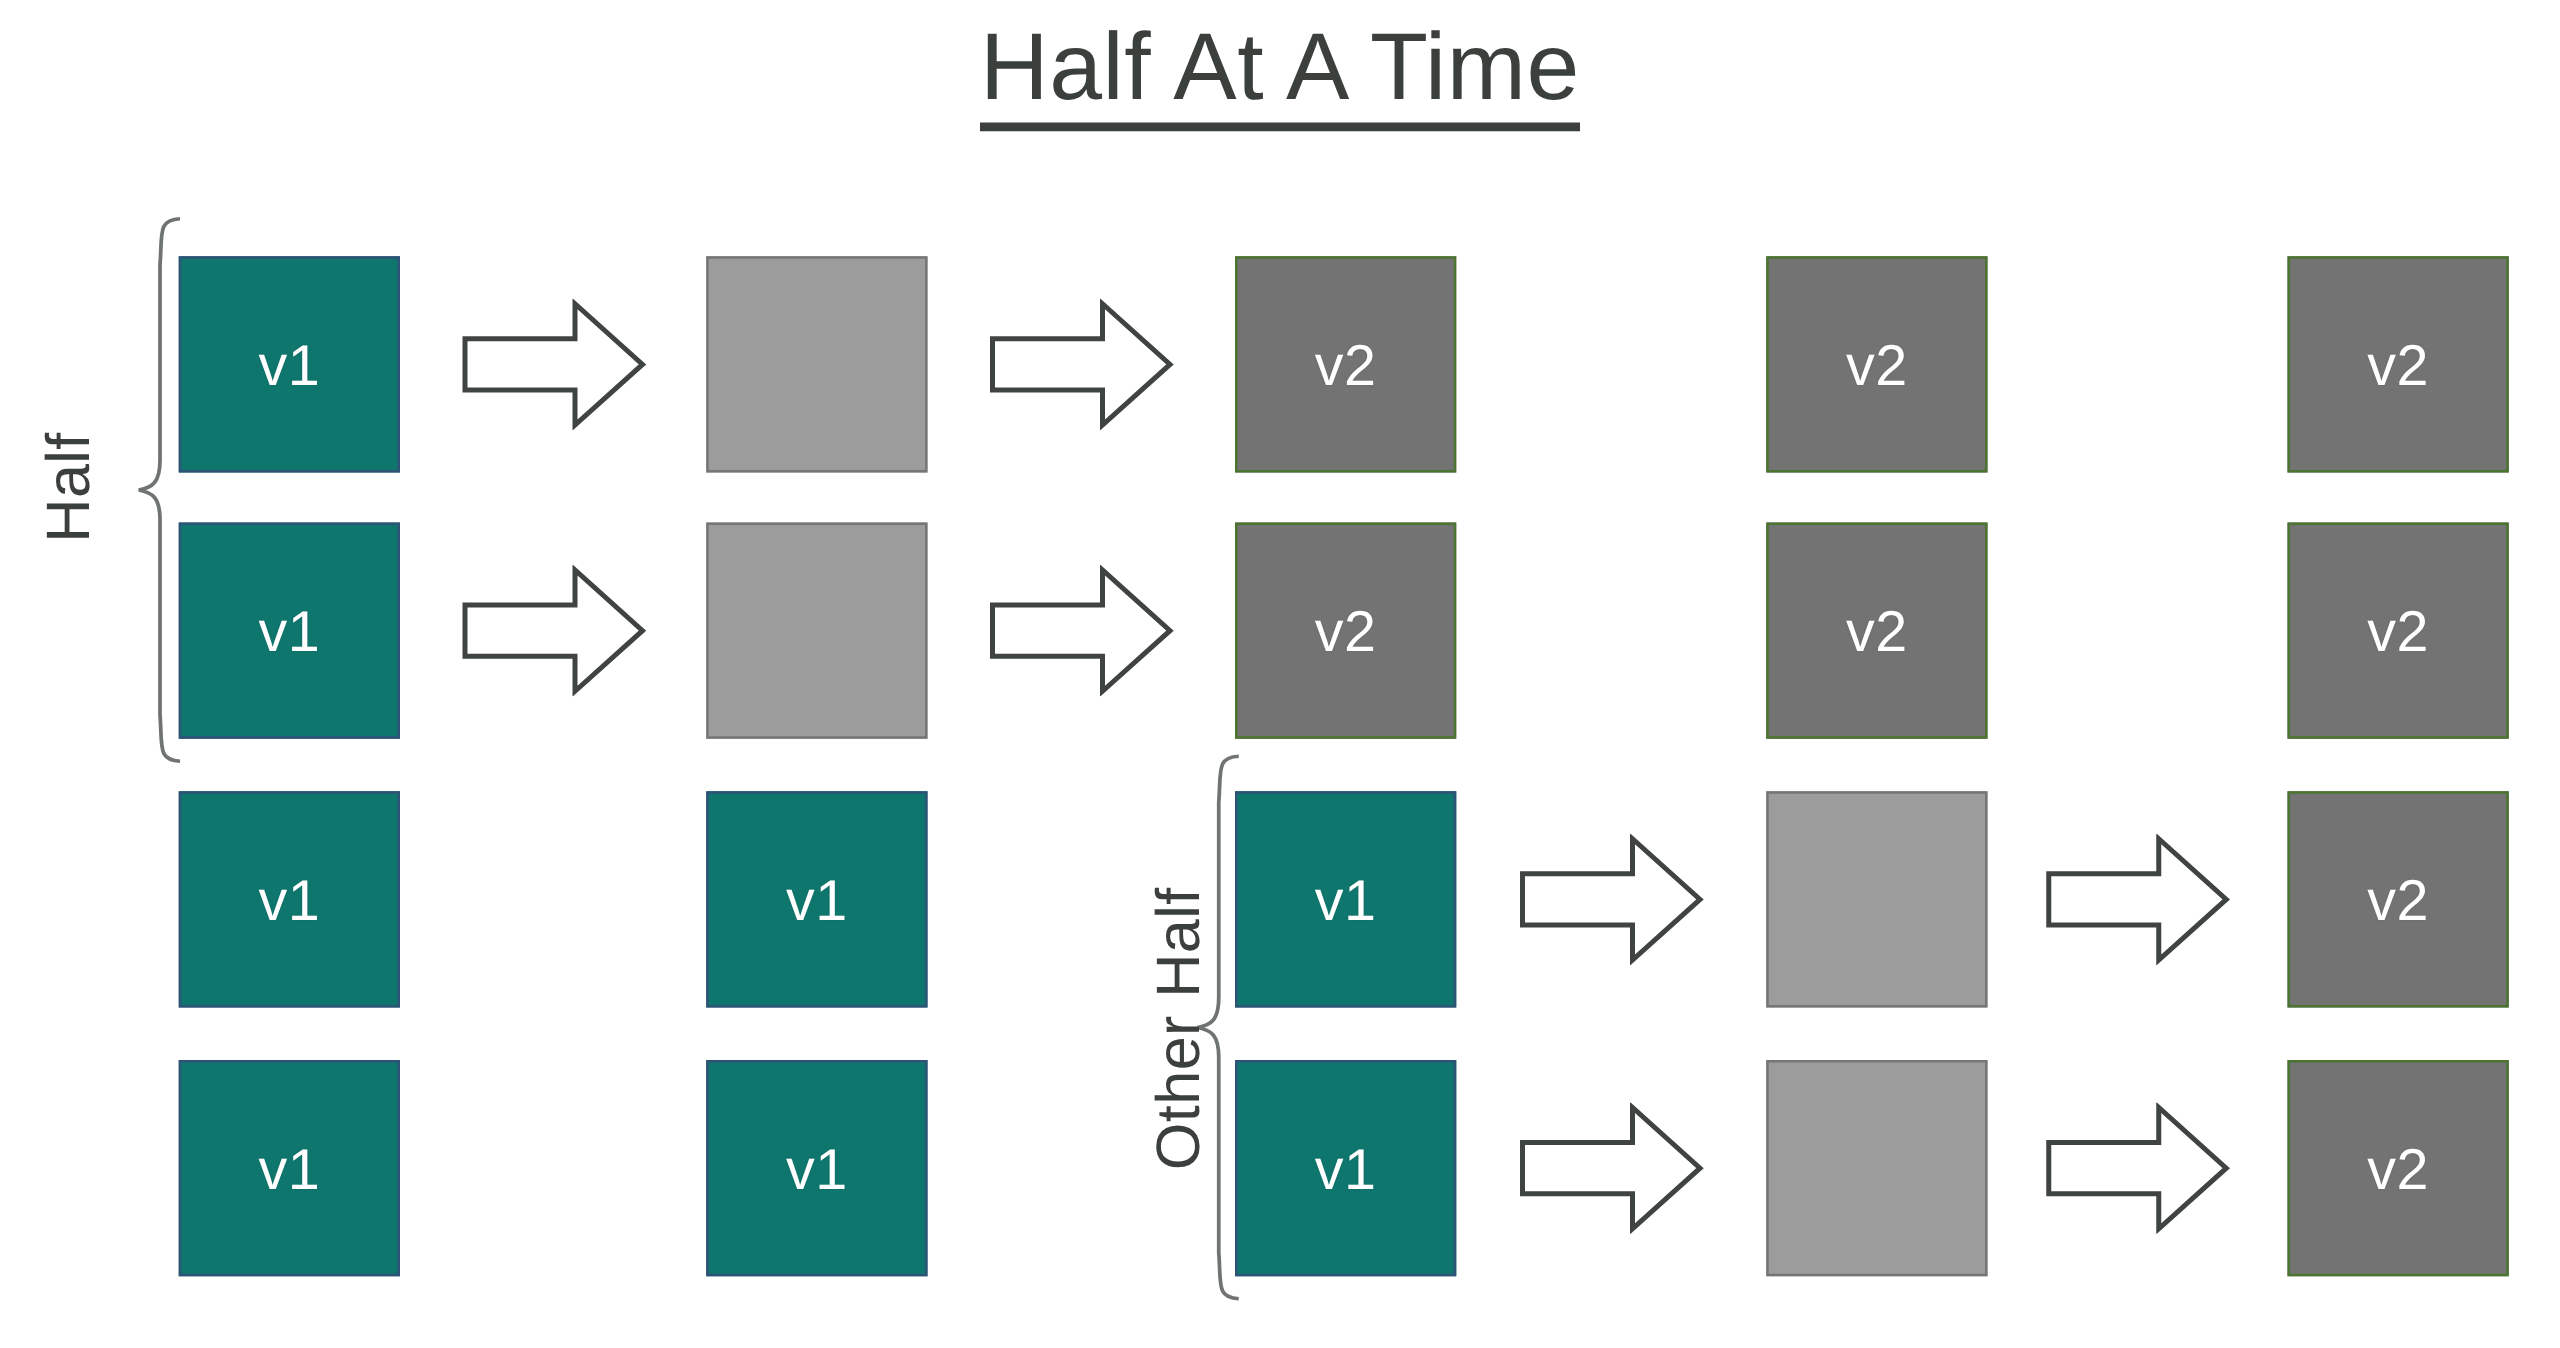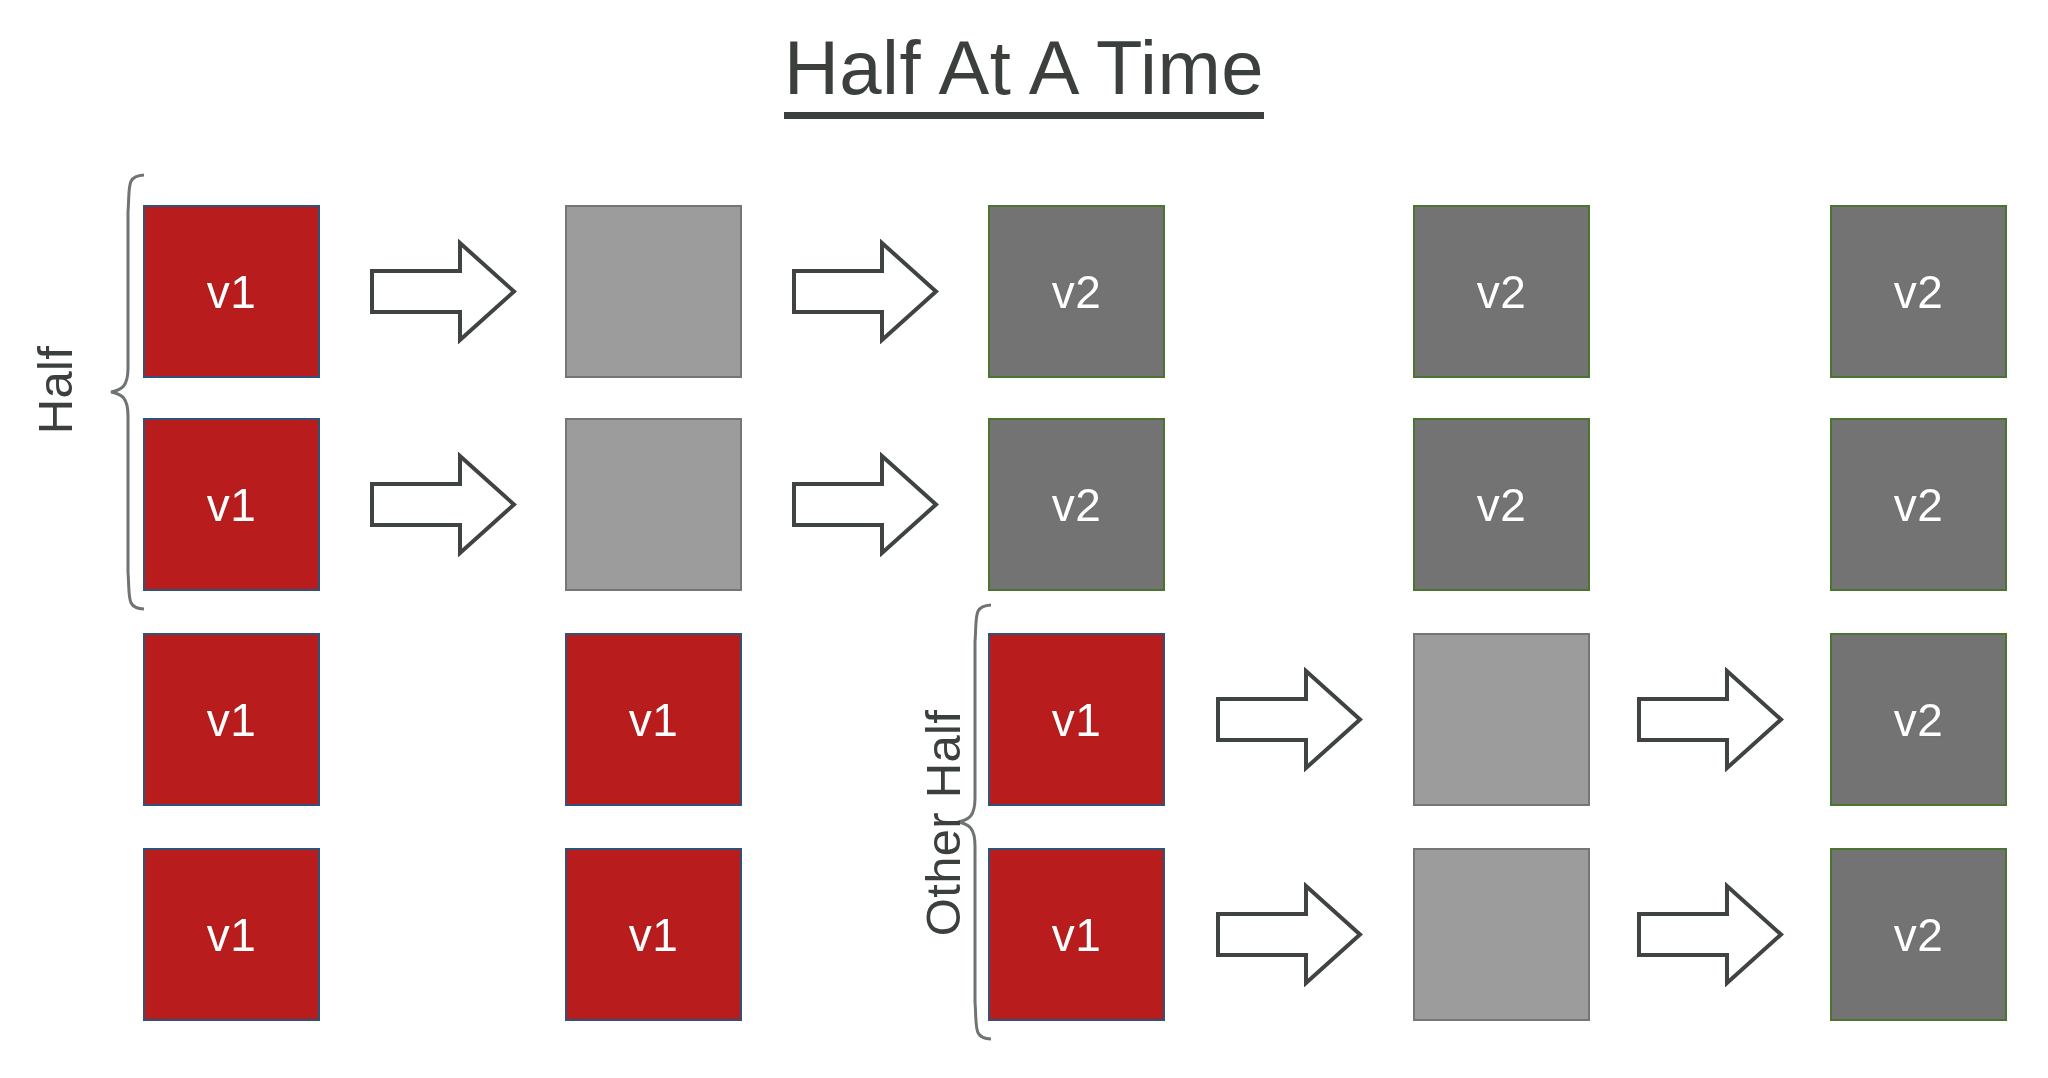--- a/index.html
+++ b/index.html
@@ -15,21 +15,21 @@
     width: 2048px;
     height: 1078px;
     background: #ffffff;
     overflow: hidden;
   }
 
   
   #title {
     position: absolute;
     left: 0;
-    top: 28px;
+    top: 14px;
     width: 2048px;
     text-align: center;
     font-size: 76px;
     font-weight: 400;
     color: #3b403d;
     letter-spacing: 0.5px;
     line-height: 1.05;
     white-space: nowrap;
   }
   #title .title-text {
@@ -45,21 +45,21 @@
     display: flex;
     align-items: center;
     justify-content: center;
     font-size: 46px;
     font-weight: 400;
     color: #ffffff;
     text-shadow: 0 0 2px rgba(0,0,0,0.10);
     letter-spacing: 0.5px;
   }
   .cell.blue {
-    background: #b91c1c;
+    background: #0f766e;
     border: 2px solid #2f5277;
   }
   .cell.green {
     background: #737373;
     border: 2px solid #4b7430;
   }
   .cell.gray {
     background: #9c9c9c;
     border: 2px solid #767676;
   }

